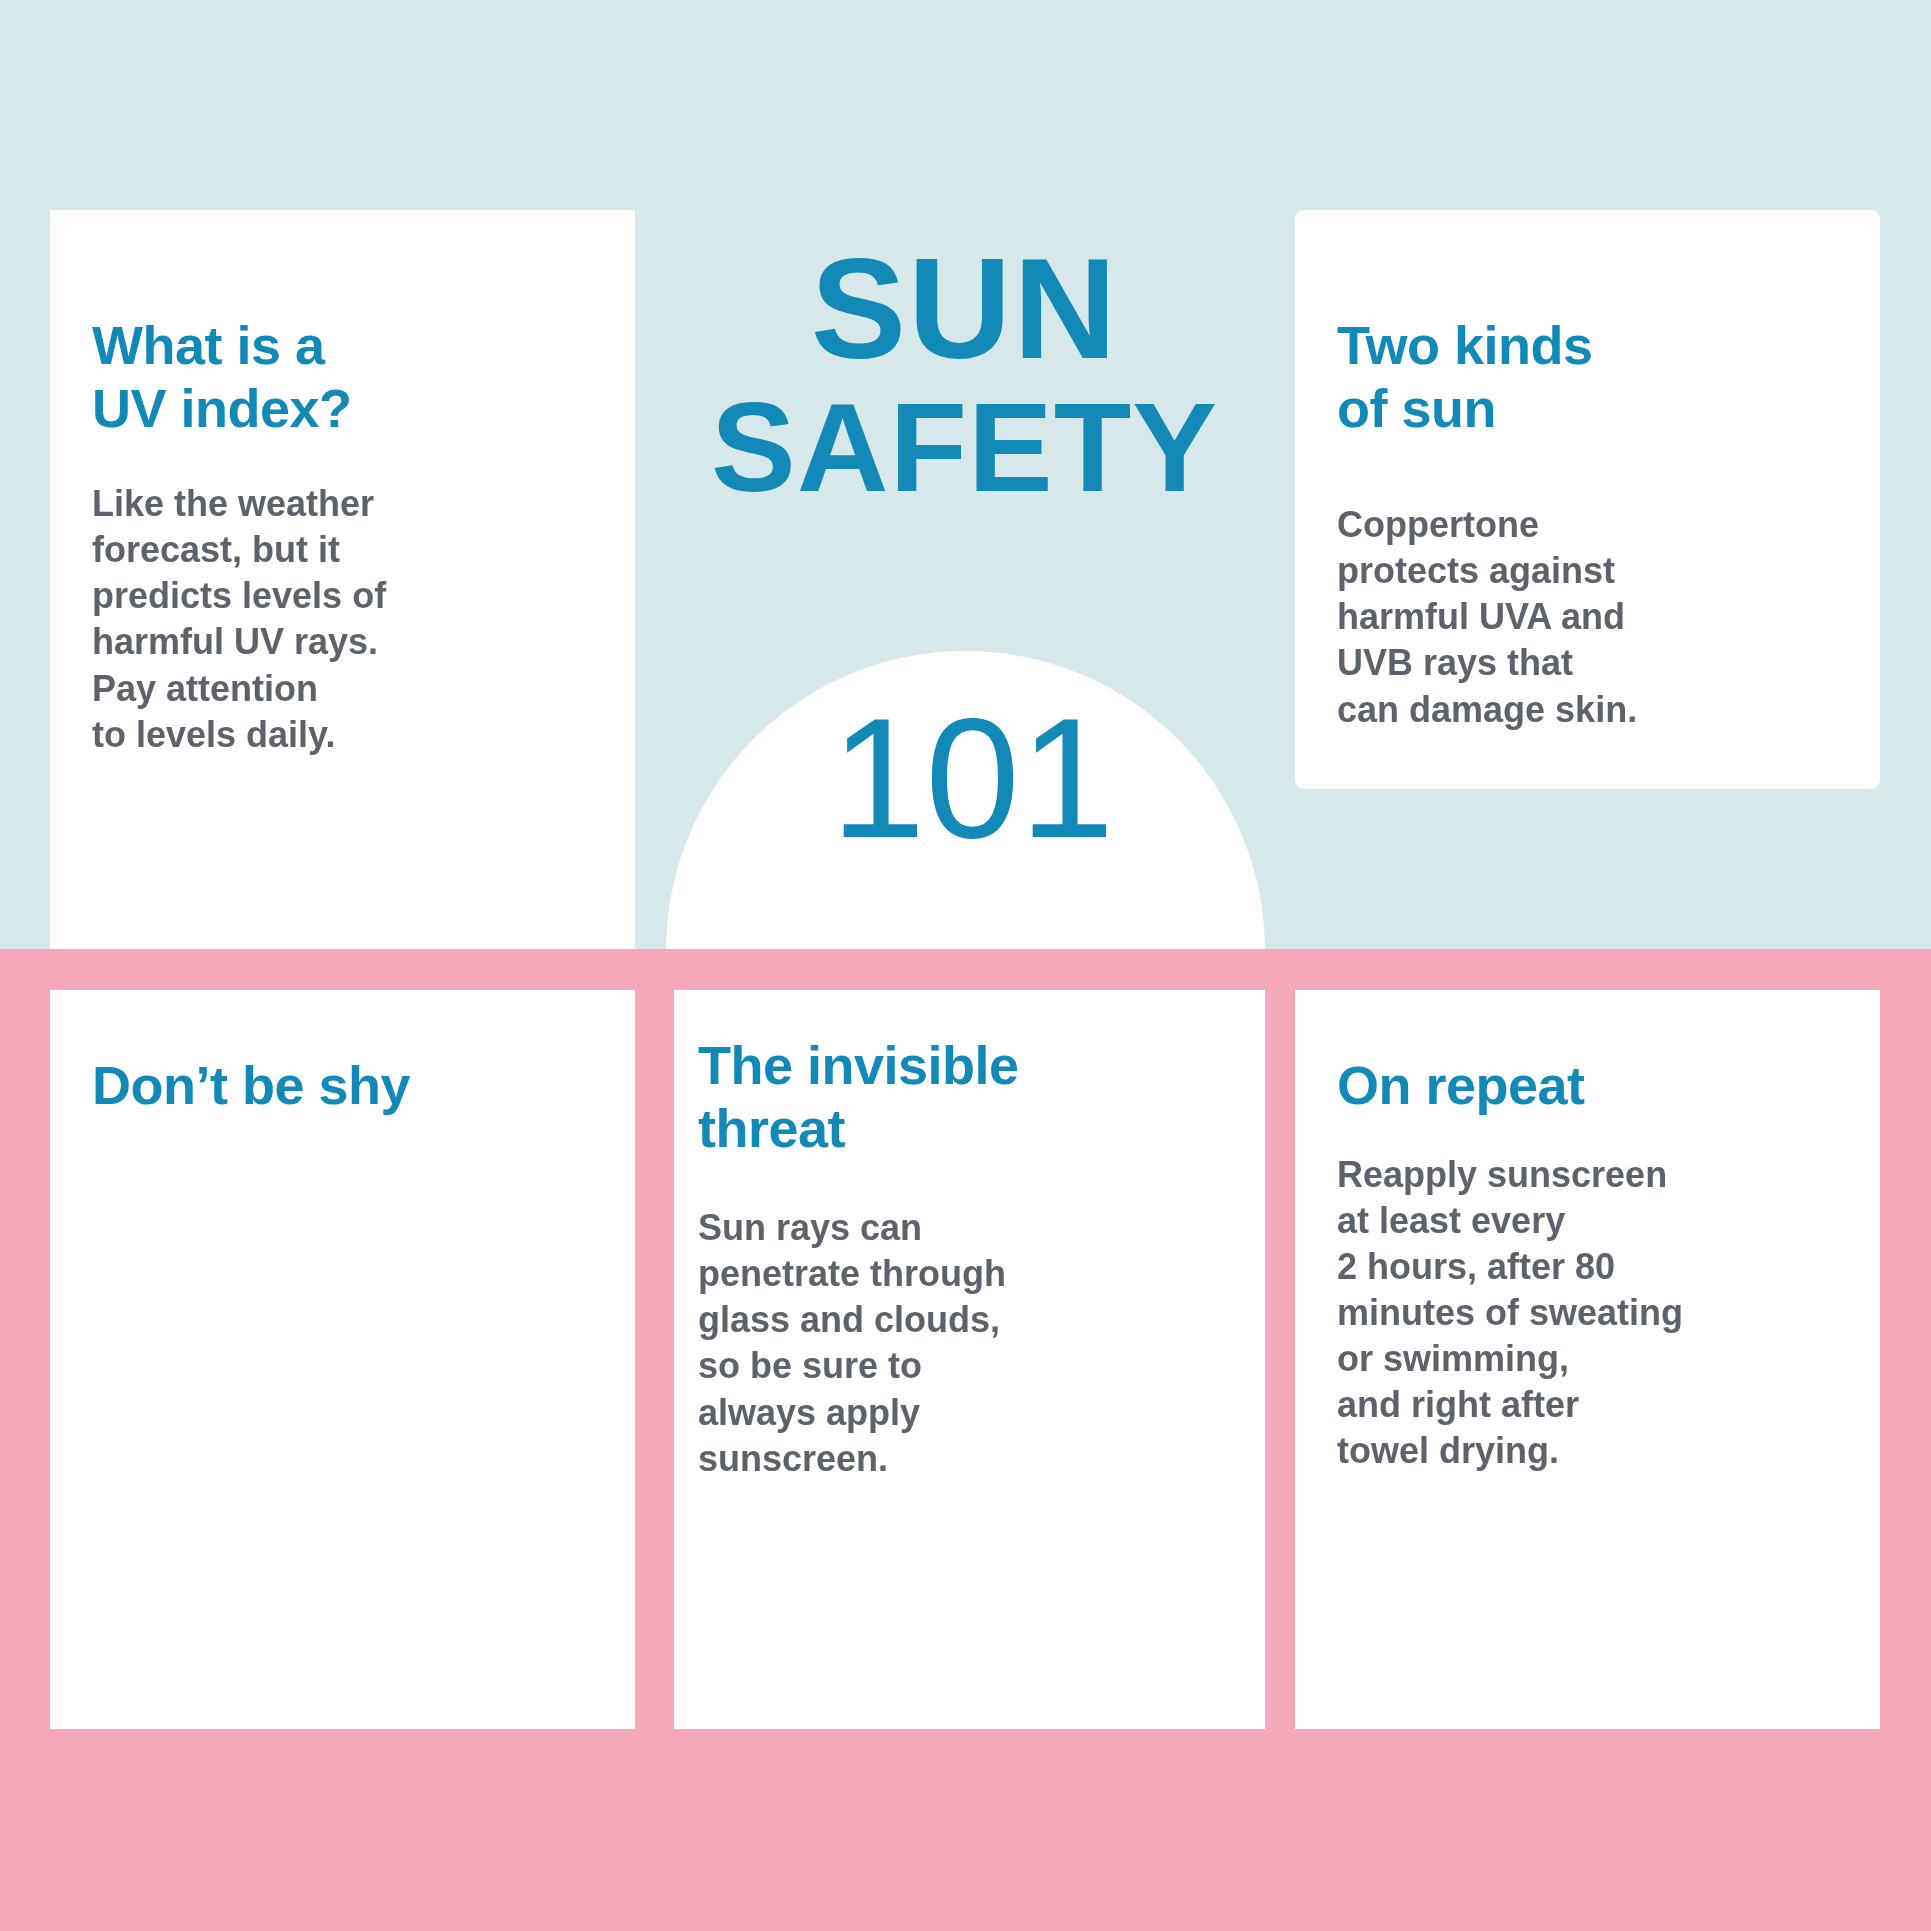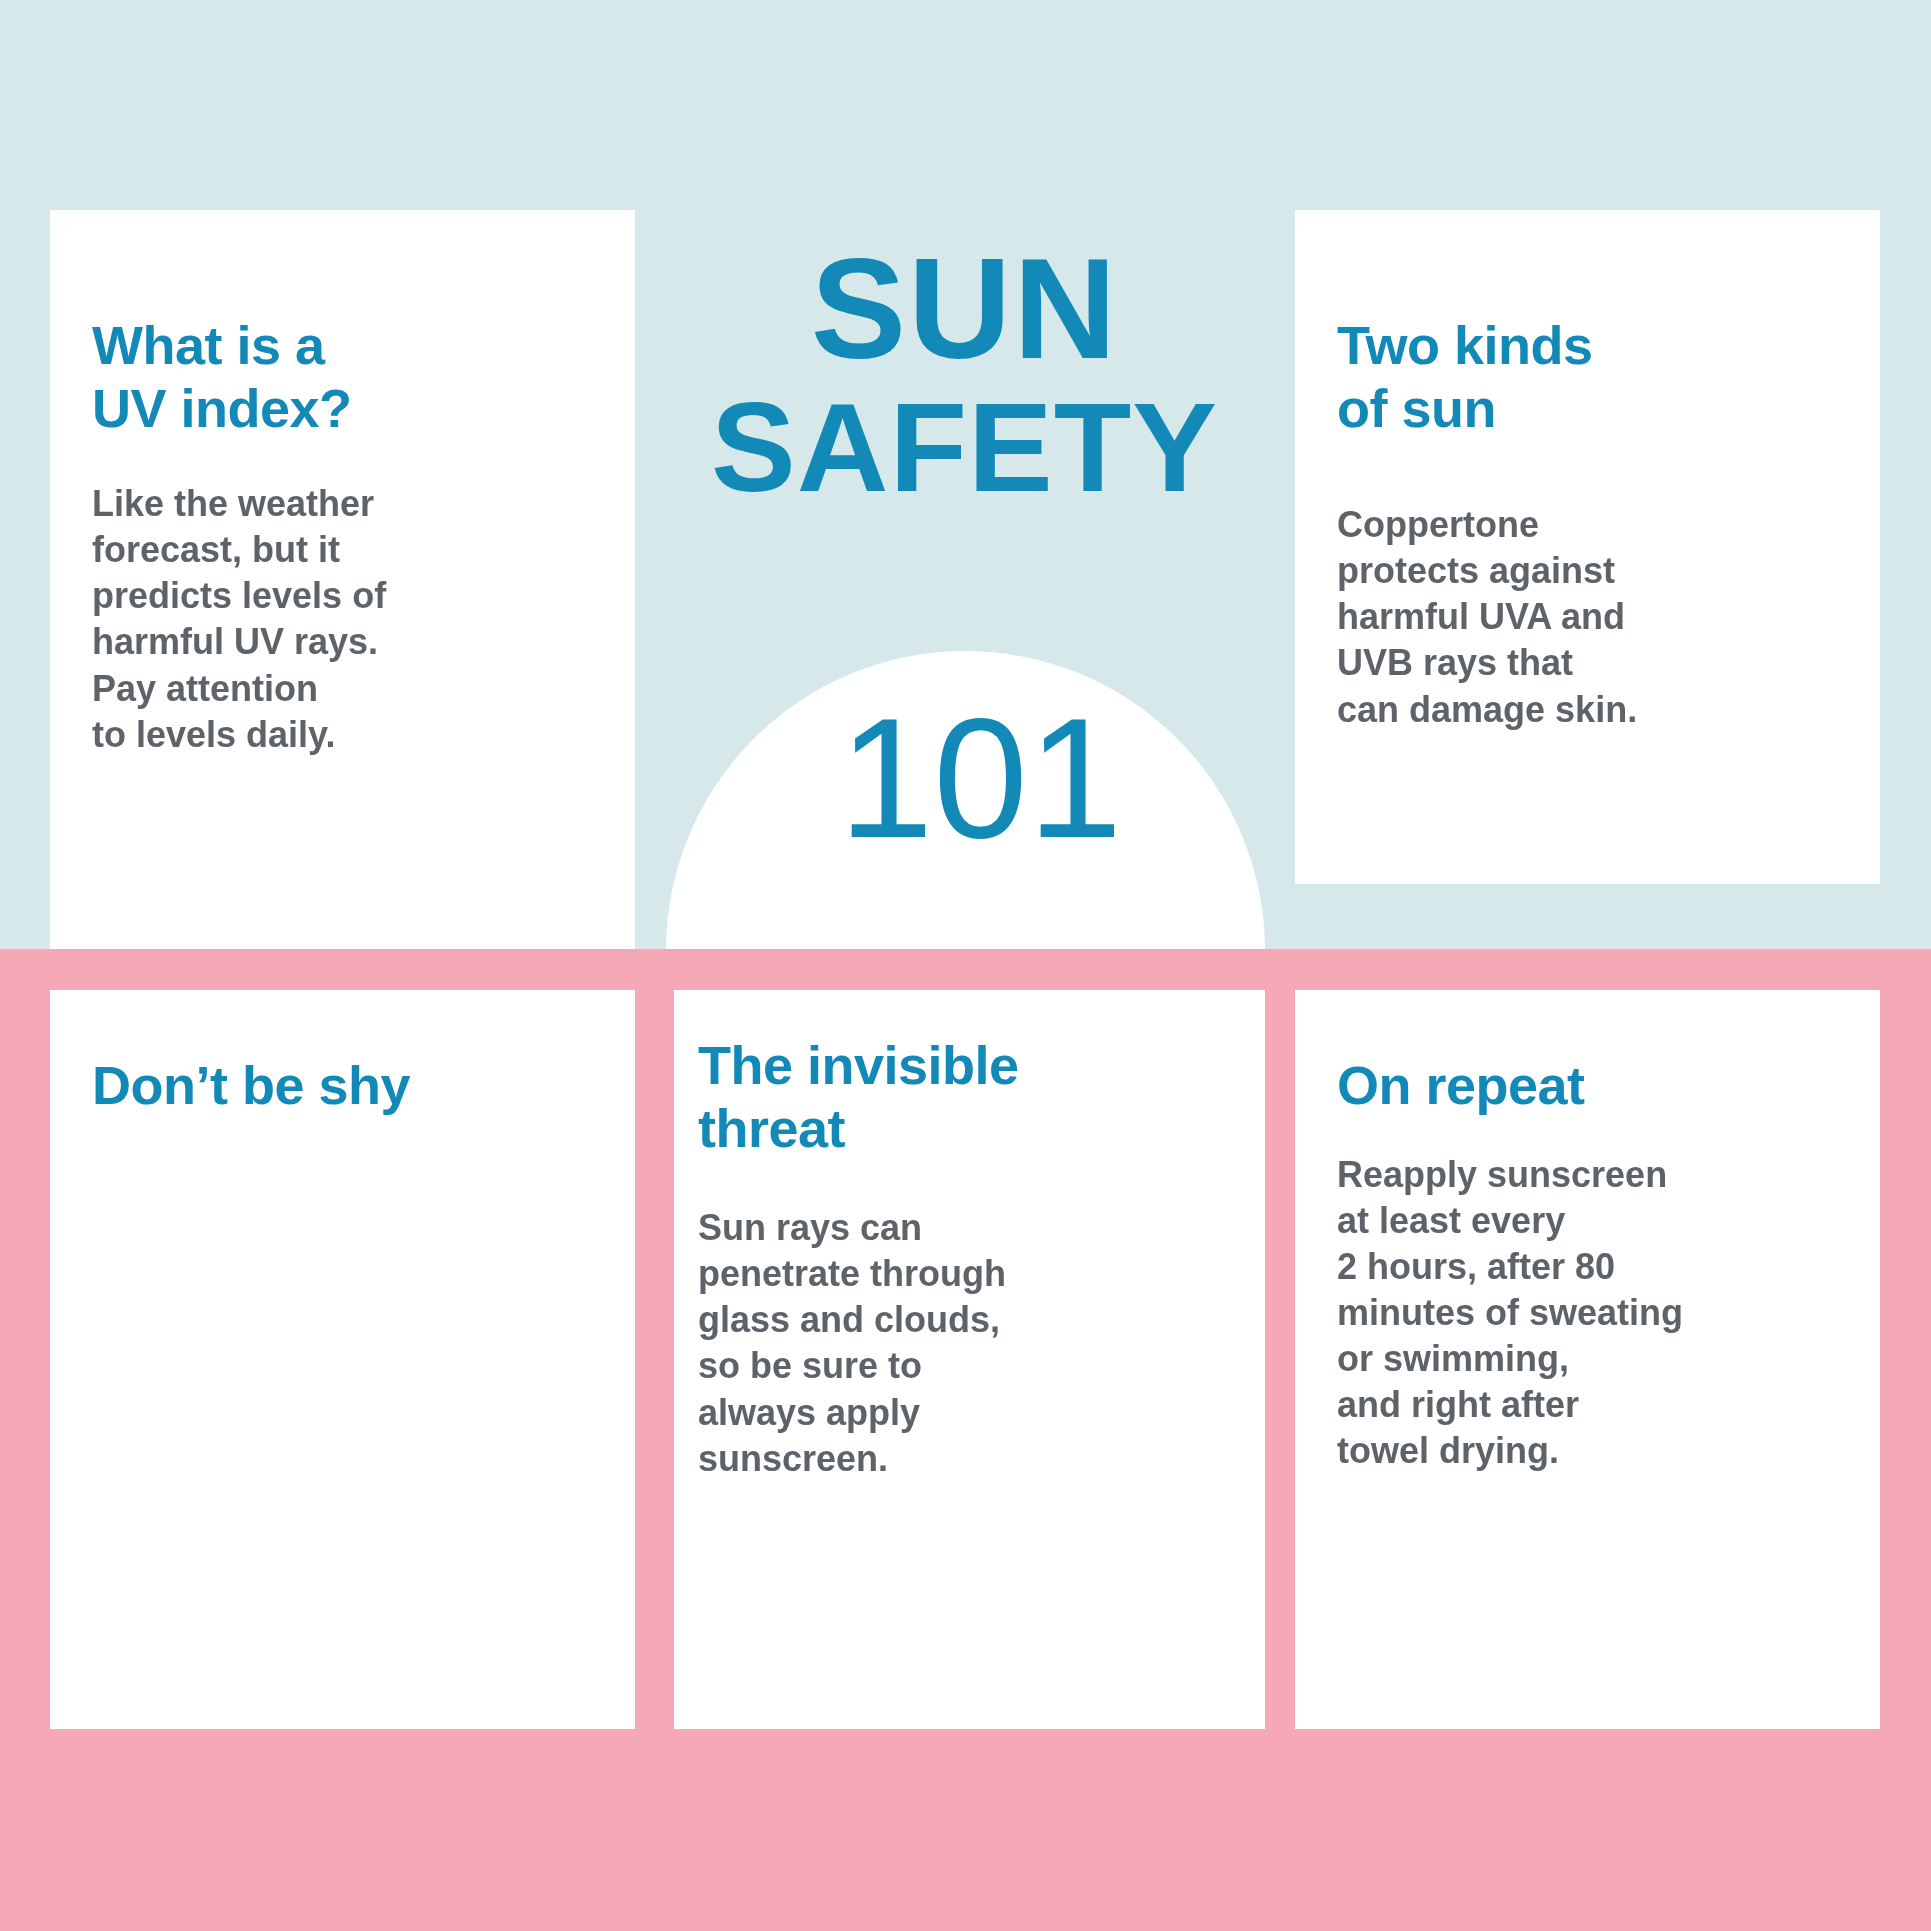--- a/index.html
+++ b/index.html
@@ -82,40 +82,40 @@
     width: 100%;
     font-size: 127px;
     font-weight: 700;
     letter-spacing: 1px;
     color: #1389b8;
     line-height: 1.0;
     text-align: center;
   }
   .hero-101 {
     position: absolute;
-    left: 16px;
+    left: 8px;
     top: 483px;
     width: 100%;
     font-size: 170px;
     font-weight: 500;
     color: #1389b8;
     line-height: 1.0;
   }
 
   
   .card {
     position: absolute;
     background: #ffffff;
     box-sizing: border-box;
     padding: 0 42px;
     text-align: left;
     overflow: hidden;
   }
   .card-1 { left: 50px;   top: 210px;  width: 585px; height: 739px; }
-  .card-2 { left: 1295px; top: 210px;  width: 585px; height: 674px; }
+  .card-2 { left: 1295px; top: 210px;  width: 585px; height: 579px; border-radius: 9px; }
   .card-3 { left: 50px;   top: 990px; width: 585px; height: 739px; }
   .card-4 { left: 674px;  top: 990px; width: 591px; height: 739px; padding-left: 24px; }
   .card-5 { left: 1295px; top: 990px; width: 585px; height: 739px; }
 
   .card-title {
     font-size: 54px;
     font-weight: 700;
     color: #1389b8;
     line-height: 1.16;
     letter-spacing: -0.5px;

